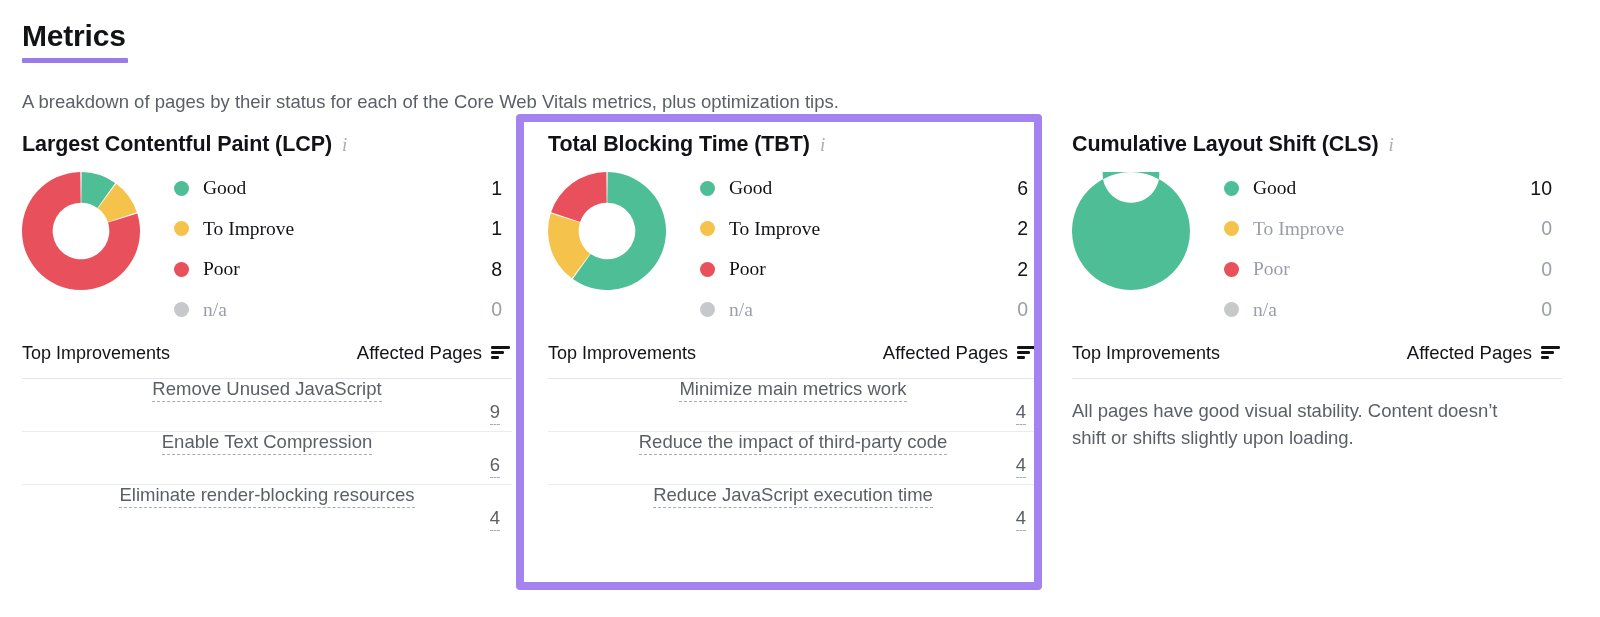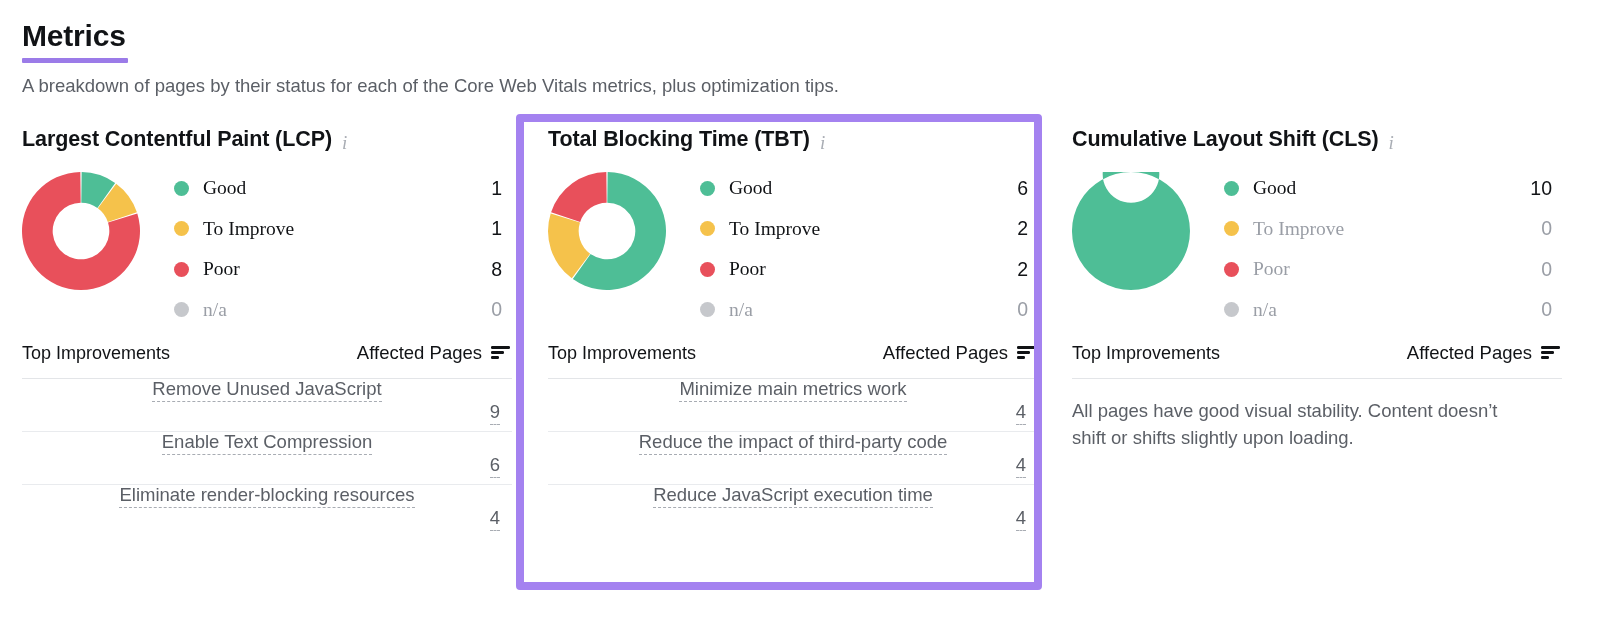--- a/index.html
+++ b/index.html
@@ -26,41 +26,41 @@
     color: #111316;
     line-height: 36px;
   }
   .hdr-underline {
     width: 106px; height: 5px;
     background: #9B7BE8;
     margin-top: 4px;
     border-radius: 1px;
   }
   .hdr-sub {
-    margin-top: 11px;
+    margin-top: 27px;
     font-size: 18.5px;
     color: #5b5f66;
     line-height: 24px;
     white-space: nowrap;
   }
 
   
   .cards { position: absolute; left: 0; top: 112px; width: 1600px; }
   .card {
     position: absolute;
     top: 0;
     width: 490px;
   }
   .card-lcp { left: 22px; }
   .card-tbt { left: 548px; }
   .card-cls { left: 1072px; }
 
   .card-title-row {
     display: flex;
-    align-items: flex-end;
+    align-items: center;
     gap: 10px;
     height: 40px;
     padding-top: 24px;
   }
   .card-title {
     font-size: 21.5px;
     font-weight: 700;
     color: #111316;
     letter-spacing: -0.1px;
     white-space: nowrap;

